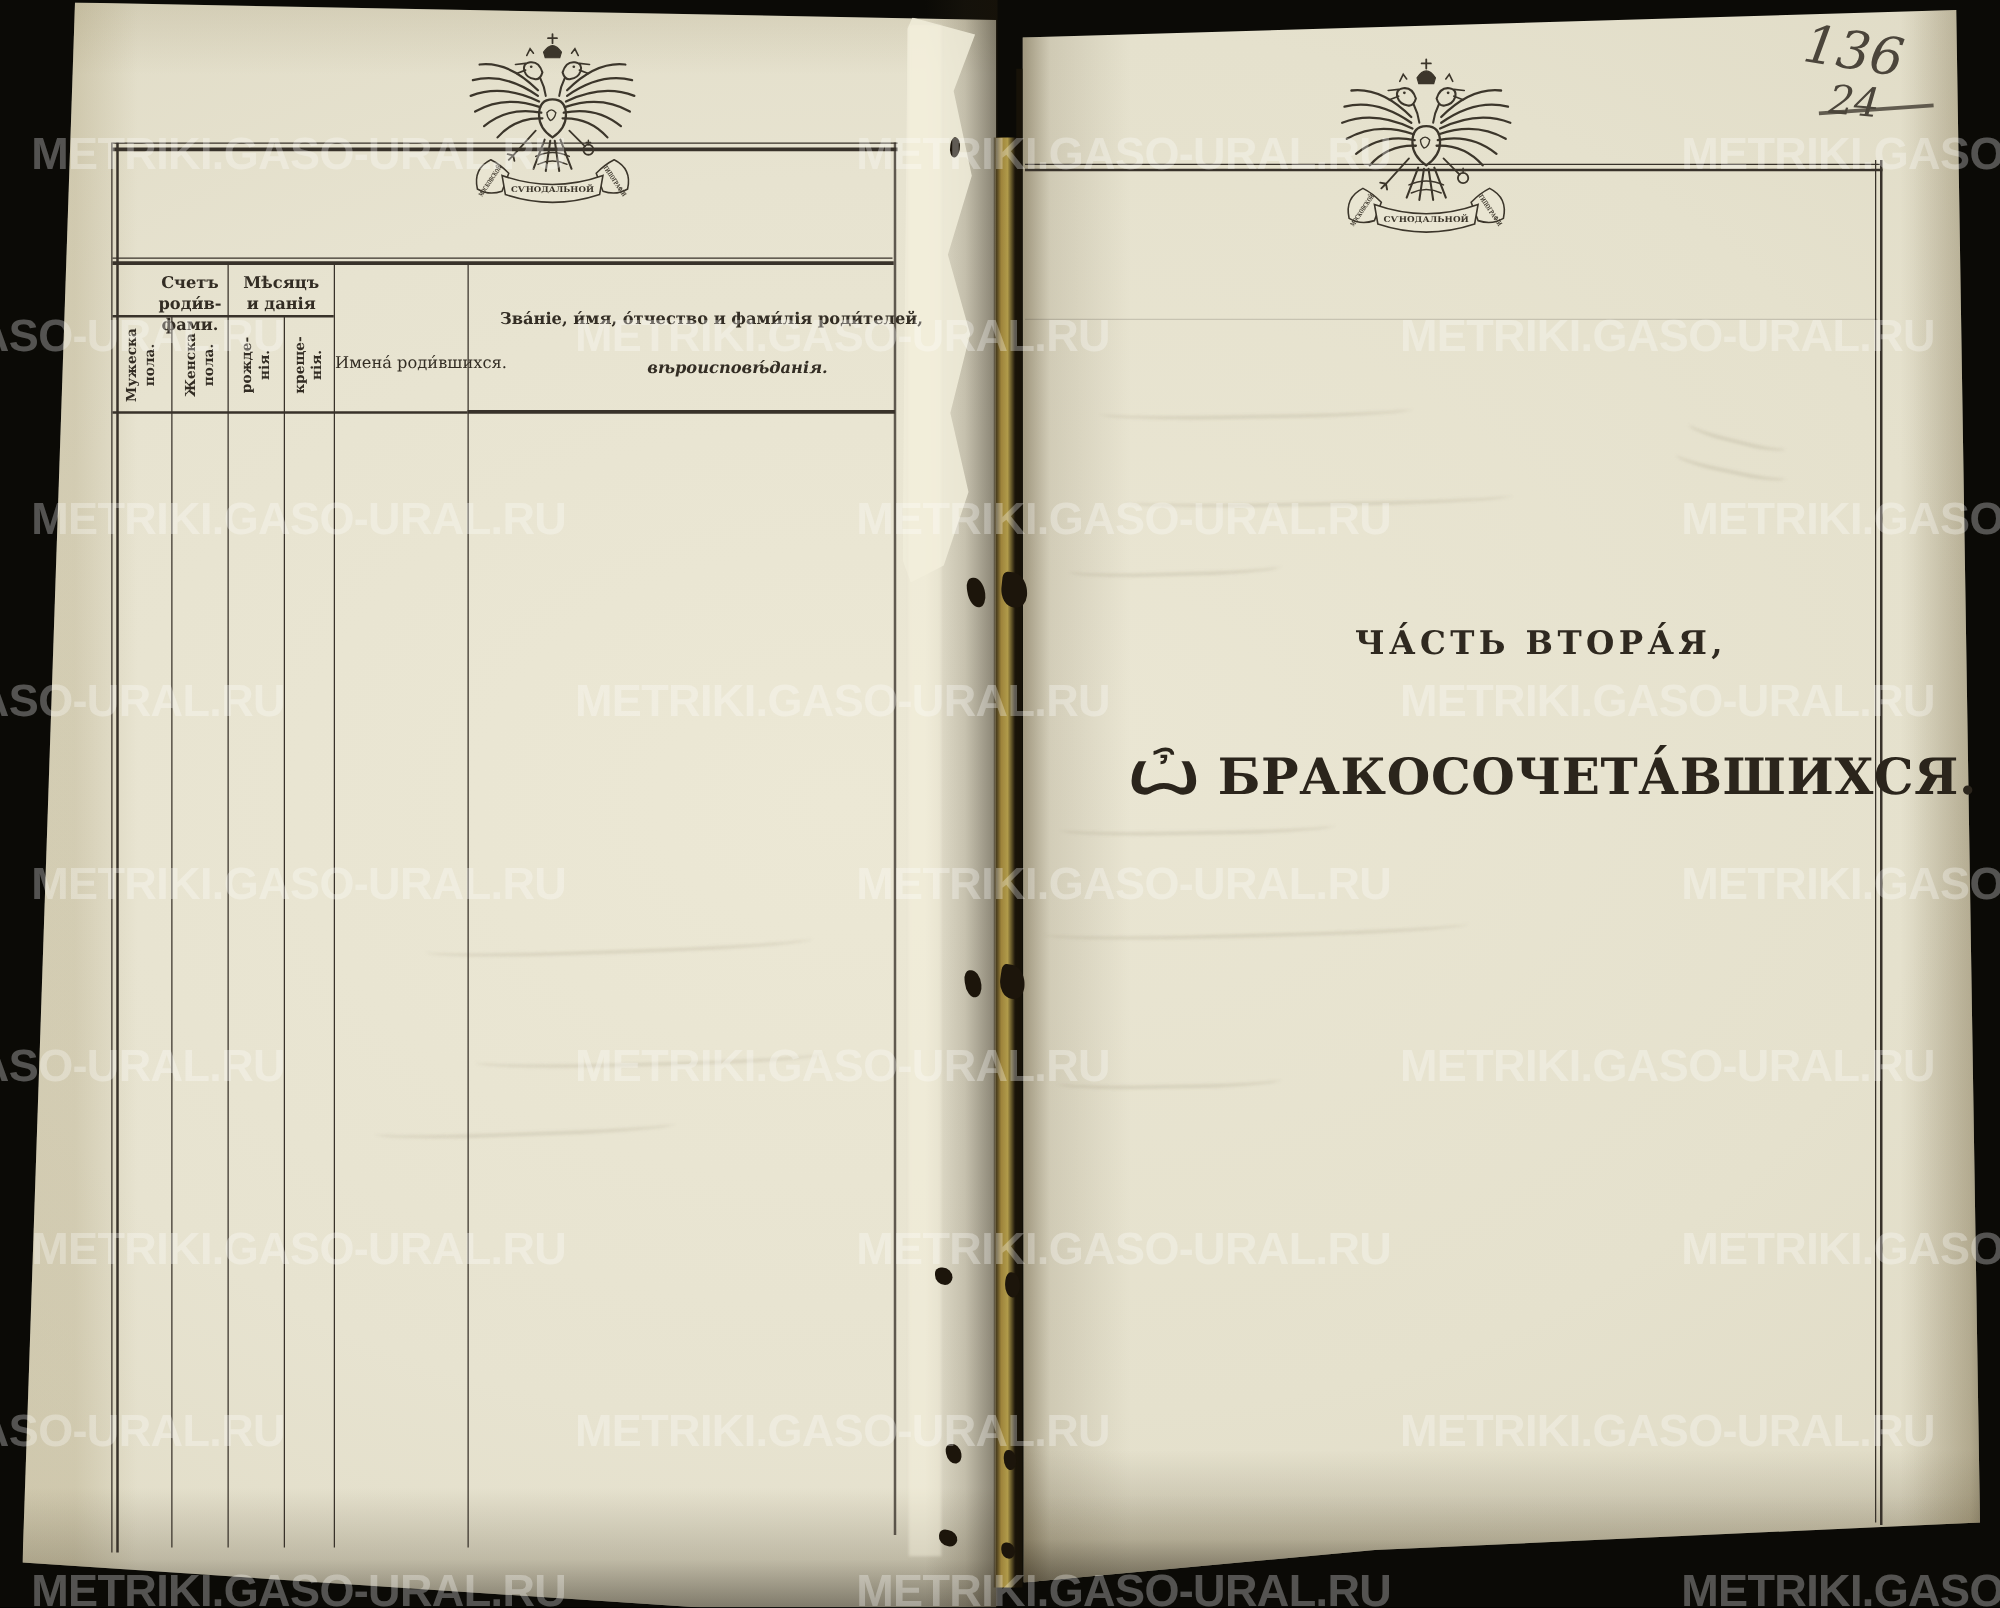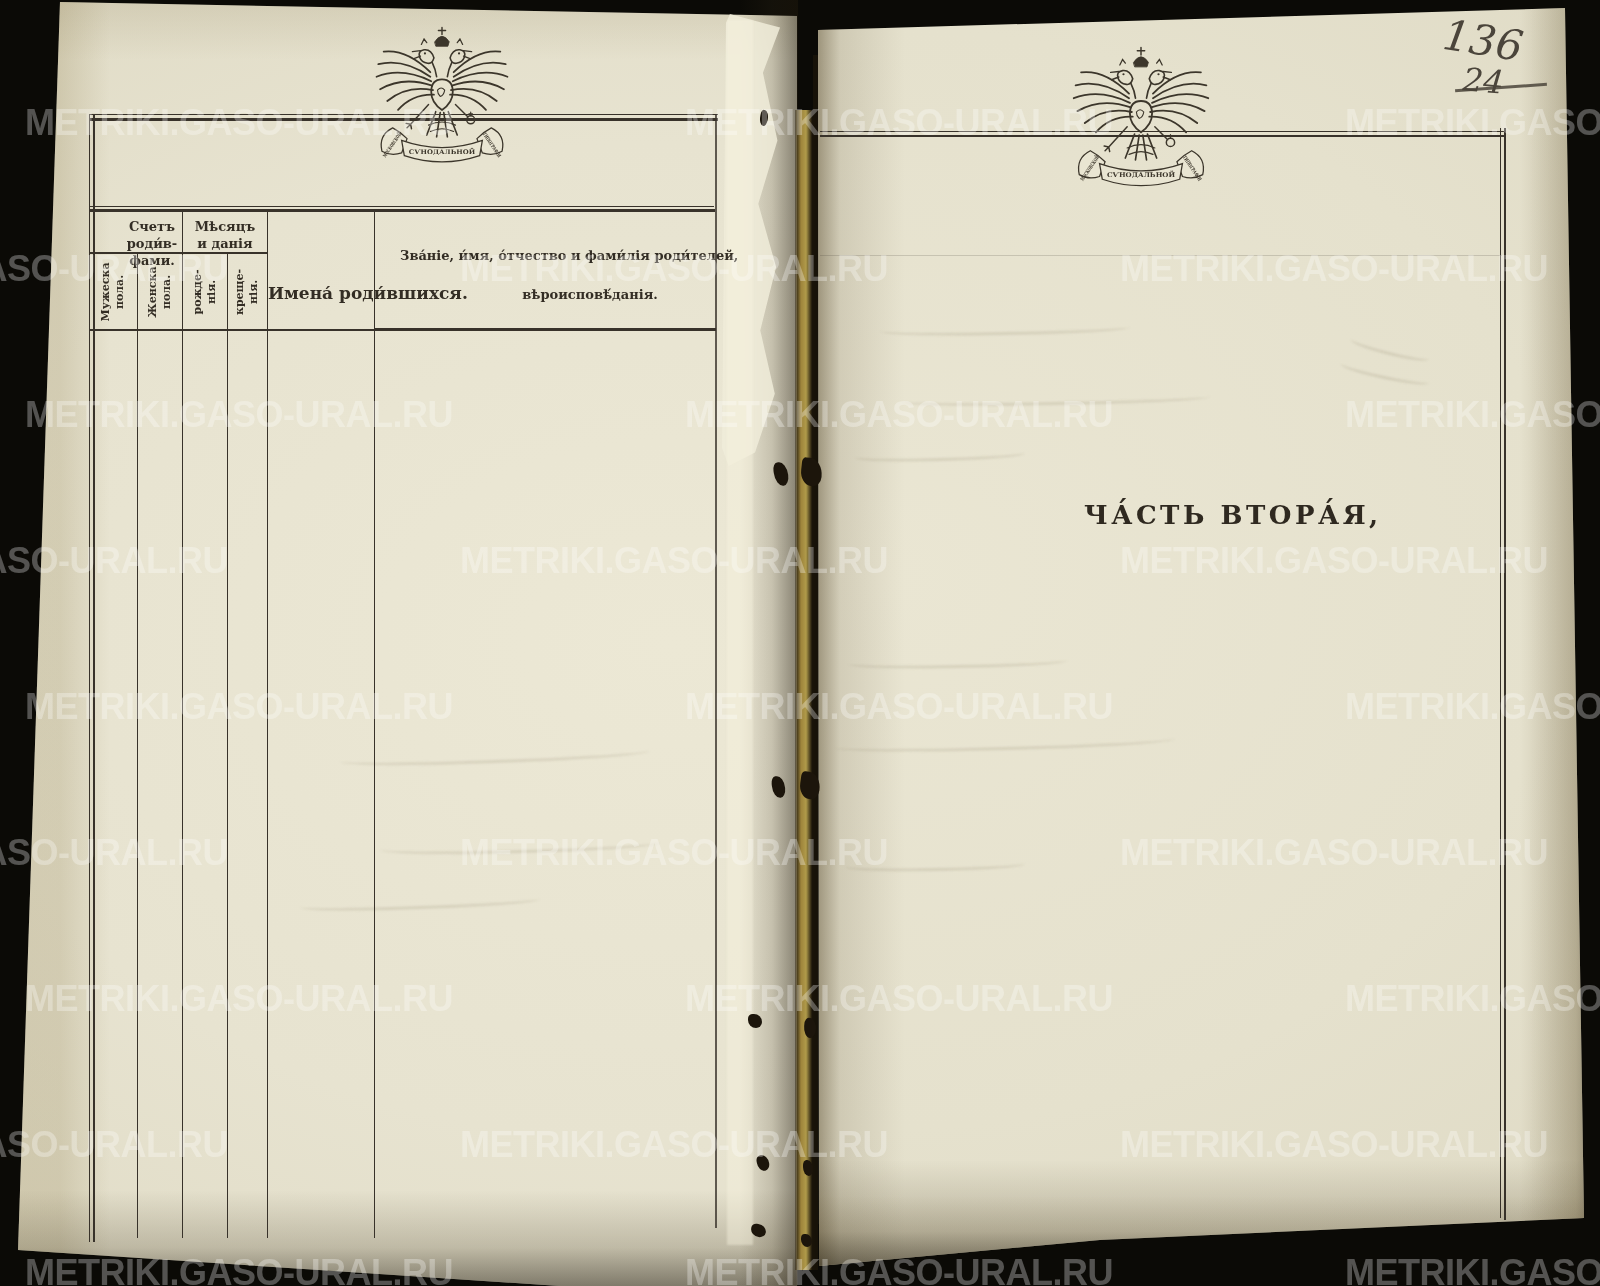--- a/index.html
+++ b/index.html
@@ -20,21 +20,21 @@
       radial-gradient(ellipse at 55% 45%,#eae6d3 0%,#e5e1cd 55%,#ddd8c2 100%);}
   .edge-shadow{position:absolute;pointer-events:none;}
   .ink{position:absolute;background:#38322a;}
   .ink-faint{position:absolute;background:#38322a;opacity:.18;}
   .txt{position:absolute;color:#332d24;text-align:center;}
   .book-title{font-size:24.5px;font-weight:bold;letter-spacing:1.5px;white-space:nowrap;}
   .grp{font-size:13px;font-weight:bold;line-height:1.32;}
   .grp span{display:block;}
   .vlabel{width:70px;height:40px;transform:rotate(-90deg);display:flex;flex-direction:column;
           justify-content:center;align-items:center;font-size:11px;font-weight:bold;line-height:1.25;}
-  .c5{font-size:17px;font-weight:bold;white-space:nowrap;}
+  .c5{font-size:13px;font-weight:normal;white-space:nowrap;}
   .c6{font-size:13px;font-weight:bold;white-space:nowrap;}
   .part-heading{font-size:26px;font-weight:bold;letter-spacing:3.5px;white-space:nowrap;color:#2f2920;}
   .section-heading{font-size:40px;font-weight:bold;letter-spacing:.5px;white-space:nowrap;color:#2b251c;}
   .wm{position:absolute;font-family:"Liberation Sans",sans-serif;font-weight:bold;font-size:36px;
       letter-spacing:-.5px;color:rgba(255,255,255,.30);white-space:nowrap;pointer-events:none;}
   .folio{position:absolute;font-style:italic;color:#4b453b;font-family:"DejaVu Serif",serif;}
   .spot{position:absolute;background:#1c150b;border-radius:35% 60% 45% 60%;}
   .bleed{position:absolute;border-bottom:3px solid rgba(105,92,66,.14);border-radius:45%;filter:blur(1.2px);}
   .emblem{position:absolute;}
 </style>
@@ -169,29 +169,30 @@
     <span>рожде-</span>
     <span>нія.</span>
   </div>
   <div class="txt vlabel" style="left:212px;top:272px;">
     <span>креще-</span>
     <span>нія.</span>
   </div>
 
   <div class="txt c5" style="left:268px;top:283px;width:106px;">Имена́ роди́вшихся.</div>
   <div class="txt c6" style="left:400px;top:248px;width:330px;">Зва́ніе, и́мя, о́тчество и фами́лія роди́телей,</div>
-  <div class="txt c6" style="left:495px;top:287px;width:190px;">вѣроисповѣ́данія.</div>
+  <div class="txt c6" style="left:495px;top:287px;width:190px;font-style:italic;">вѣроисповѣ́данія.</div>
 
   <div class="ink" style="left:820px;top:131px;width:685px;height:1.1px;"></div>
   <div class="ink" style="left:820px;top:134.5px;width:686px;height:2.6px;"></div>
   <div class="ink" style="left:1500px;top:128px;width:1.1px;height:1090px;"></div>
   <div class="ink" style="left:1503.5px;top:128px;width:2.4px;height:1092px;"></div>
   <div class="ink-faint" style="left:820px;top:255px;width:682px;height:1px;"></div>
 
   <div class="txt part-heading" style="left:1084px;top:500px;width:260px;">ЧА́СТЬ ВТОРА́Я,</div>
+  <div class="txt section-heading" style="left:903px;top:598px;width:470px;">Ѽ БРАКОСОЧЕТА́ВШИХСЯ.</div>
 
   <svg class="emblem" style="left:358px;top:22px;width:168px;height:148px;" viewBox="0 0 170 165">
       <use href="#eagle"></use>
     </svg>
   <svg class="emblem" style="left:1052px;top:42px;width:178px;height:152px;" viewBox="0 0 170 165">
       <use href="#eagle"></use>
     </svg>
 
   <div class="folio" style="left:1443px;top:16px;font-size:42px;transform:rotate(9deg);">136</div>
   <div class="folio" style="left:1463px;top:62px;font-size:32px;transform:rotate(5deg);">24</div>

